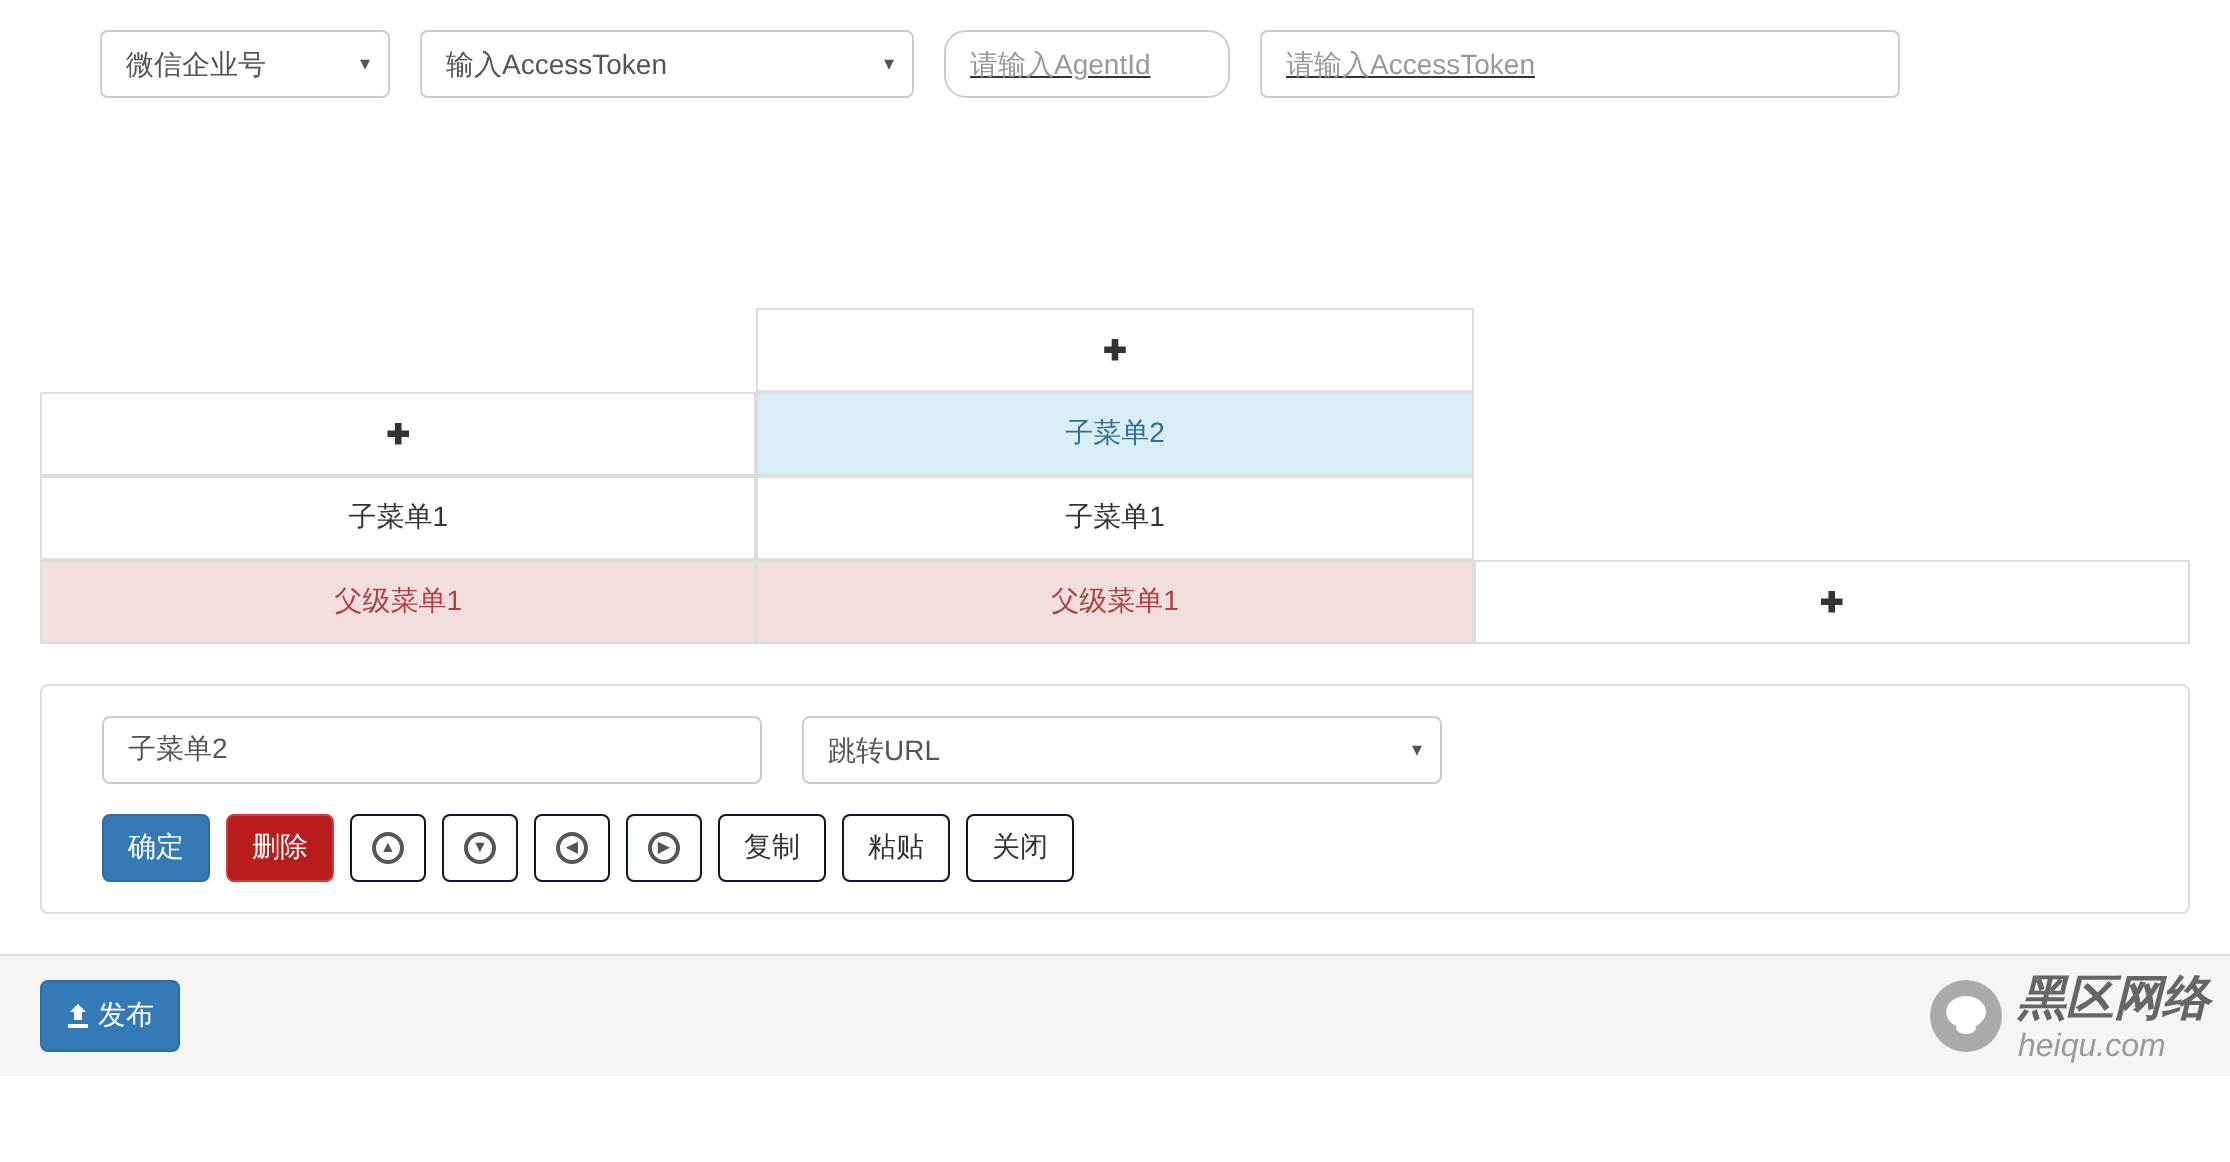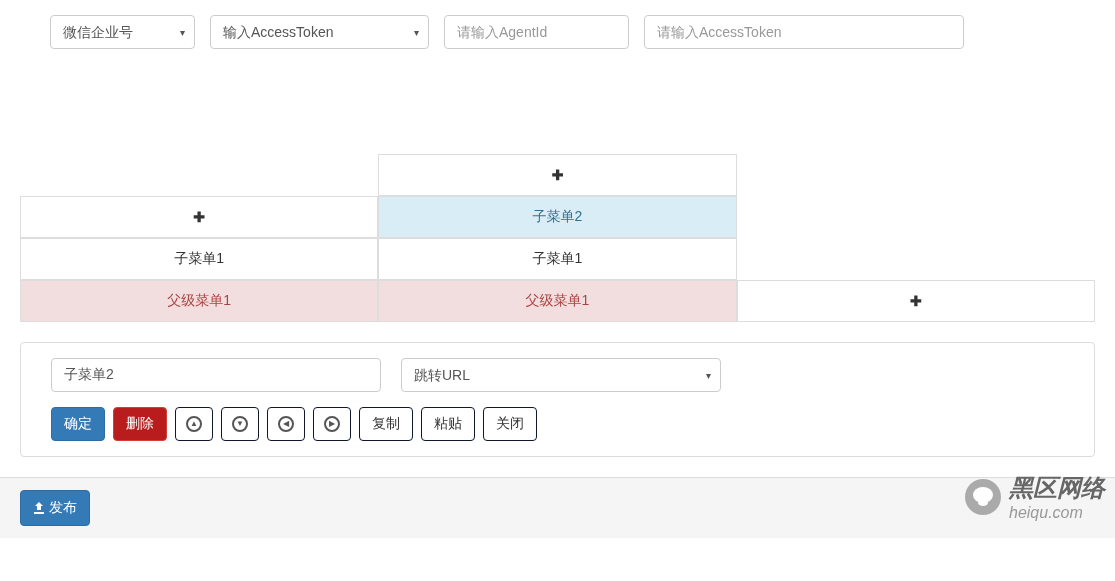--- a/index.html
+++ b/index.html
@@ -1,28 +1,28 @@
 <!DOCTYPE html>
 <html><head>
 <meta charset="utf-8">
 <style>
 * { box-sizing: border-box; margin: 0; padding: 0; }
 body { font-family: "Helvetica Neue", Helvetica, Arial, "Microsoft YaHei", sans-serif; font-size: 14px; color: #333; background: #fff; }
 
 .container { width: 1115px; }
 
 
-.toolbar { padding: 15px 20px 15px 50px; display: flex; gap: 15px; align-items: center; }
+.toolbar { padding: 15px 20px 15px 50px; display: flex; gap: 15px; align-items: center; text-decoration: underline; }
 .form-control { height: 34px; padding: 6px 12px; border: 1px solid #ccc; border-radius: 4px; font-size: 14px; color: #555; background: #fff; }
 select.form-control { appearance: none; background-image: none; padding-right: 24px; position: relative; }
 .select-wrap { position: relative; display: inline-block; }
 .select-wrap::after { content: "▾"; position: absolute; right: 10px; top: 50%; transform: translateY(-50%); pointer-events: none; color: #555; font-size: 10px; }
 .toolbar .select-wrap:nth-child(1) select { width: 145px; }
-.toolbar .select-wrap:nth-child(2) select { width: 219px; }
-.toolbar input.form-control:nth-of-type(1) { width: 185px; }
+.toolbar .select-wrap:nth-child(2) select { width: 247px; }
+.toolbar input.form-control:nth-of-type(1) { width: 143px; border-radius: 11px; }
 .toolbar input.form-control:nth-of-type(2) { width: 320px; }
 input.form-control::placeholder { color: #999; }
 
 
 .menu-area { padding: 0 20px; }
 .menu-table { width: 100%; border-collapse: separate; border-spacing: 0; }
 .menu-table td { border: 1px solid #ddd; height: 42px; text-align: center; vertical-align: middle; font-size: 14px; color: #333; background: #fff; }
 .menu-table td.empty { border: none; background: transparent; }
 .menu-table td.plus { font-weight: bold; font-size: 14px; }
 .menu-table td.selected { background: #d9edf7; color: #31708f; }
@@ -41,21 +41,21 @@
 .btn-primary { background: #337ab7; border-color: #2e6da4; color: #fff; }
 .btn-danger { background: #b91c1c; border-color: #d43f3a; color: #fff; }
 .btn-icon { width: 38px; padding: 0; }
 .icon-circle { width: 16px; height: 16px; border: 2px solid #555; border-radius: 50%; display: inline-flex; align-items: center; justify-content: center; font-size: 8px; color: #555; line-height: 1; }
 
 
 .footer { border-top: 1px solid #ddd; background: #f5f5f5; padding: 12px 20px; display: flex; gap: 10px; position: relative; }
 .footer .btn { padding: 17px 12px; }
 .footer .btn svg { margin-right: 4px; }
 
-.watermark { position: absolute; right: 10px; bottom: 16px; display: flex; align-items: center; gap: 8px; color: #888; font-style: italic; }
+.watermark { position: absolute; right: 10px; bottom: 5px; display: flex; align-items: center; gap: 8px; color: #888; font-style: italic; }
 .watermark .wm-icon { width: 36px; height: 36px; border-radius: 50%; background: #aaa; display: flex; align-items: center; justify-content: center; }
 .watermark .wm-text-cn { font-size: 24px; font-weight: bold; color: #666; font-style: italic; }
 .watermark .wm-text-en { font-size: 16px; color: #999; }
 </style>
 </head>
 <body>
 
 <div class="container">
 
   <div class="toolbar">

